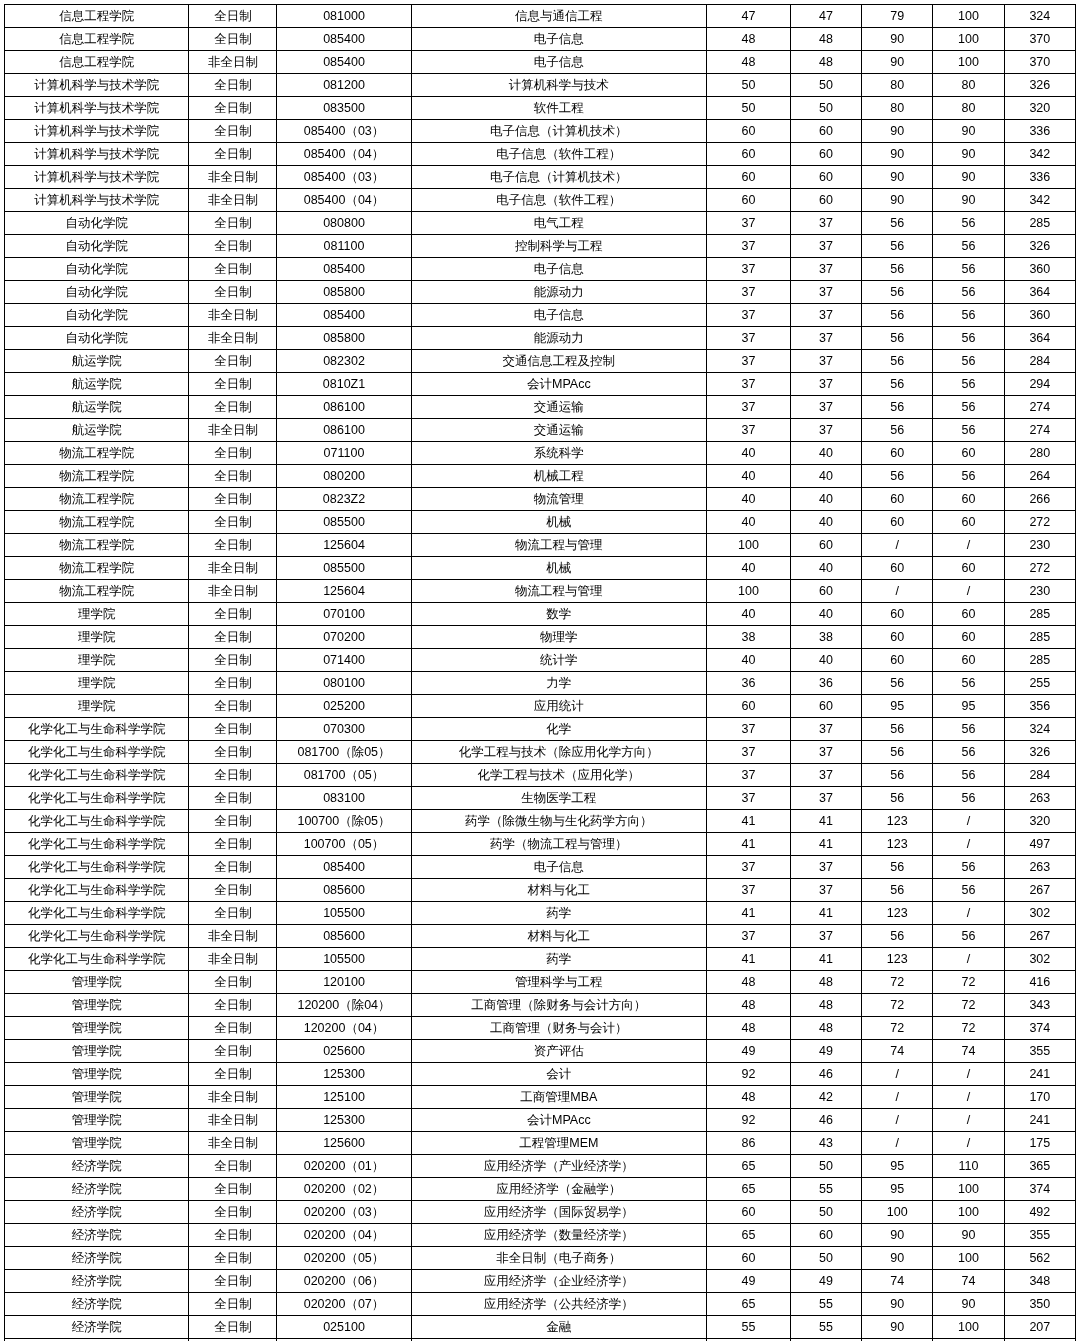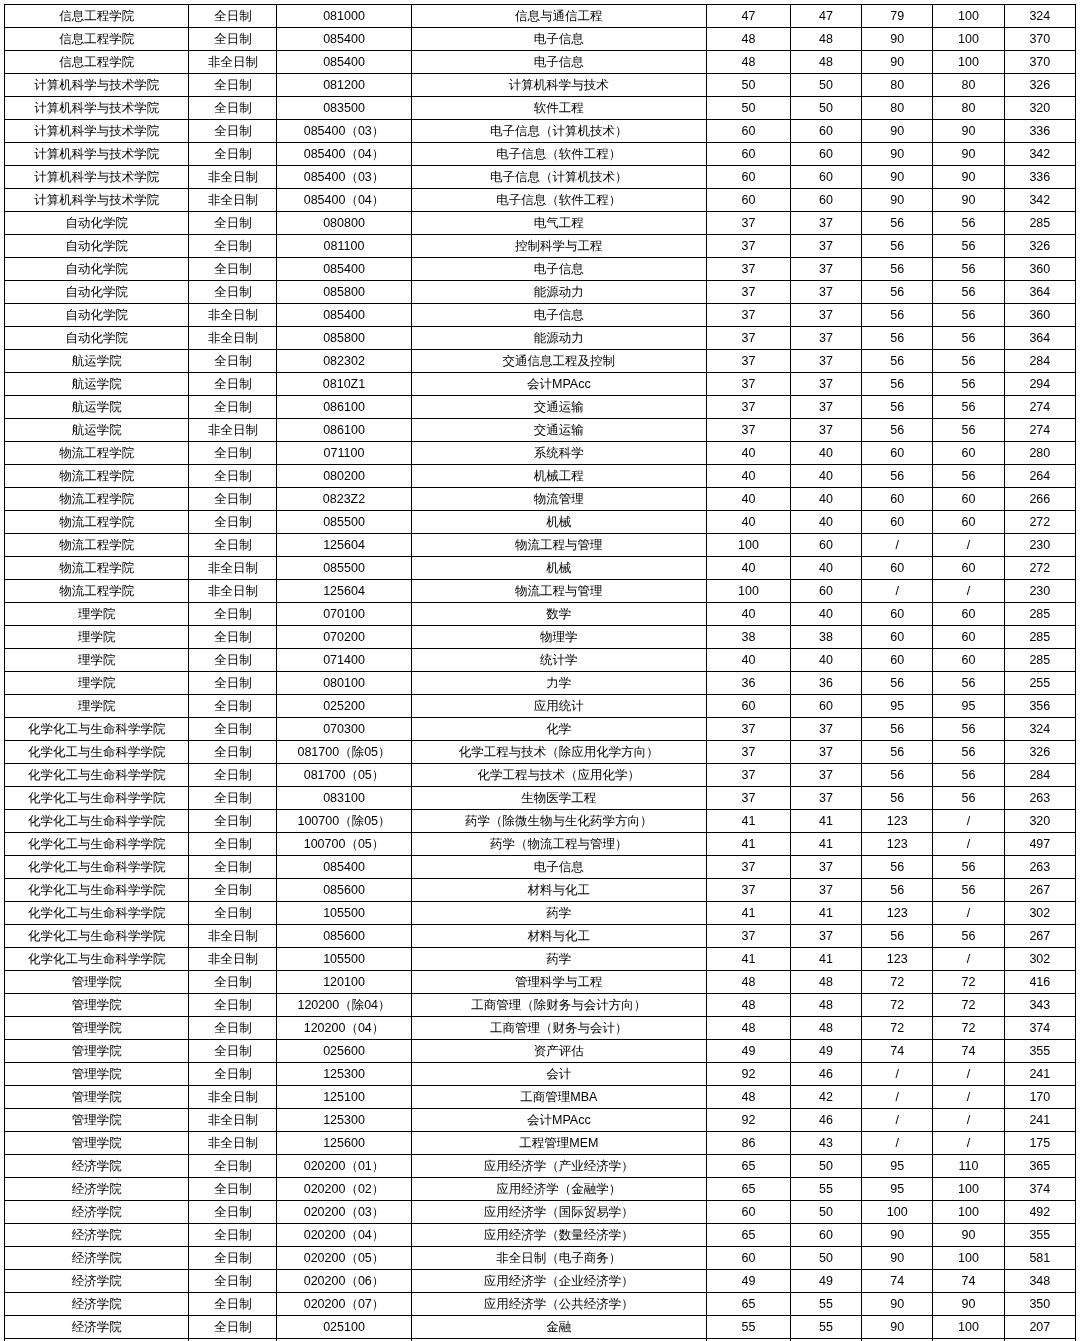--- a/index.html
+++ b/index.html
@@ -656,21 +656,21 @@
         </tr>
         <tr>
           <td>经济学院</td>
           <td>全日制</td>
           <td>020200（05）</td>
           <td>非全日制（电子商务）</td>
           <td>60</td>
           <td>50</td>
           <td>90</td>
           <td>100</td>
-          <td>581</td>
+          <td>562</td>
         </tr>
         <tr>
           <td>经济学院</td>
           <td>全日制</td>
           <td>020200（06）</td>
           <td>应用经济学（企业经济学）</td>
           <td>49</td>
           <td>49</td>
           <td>74</td>
           <td>74</td>

